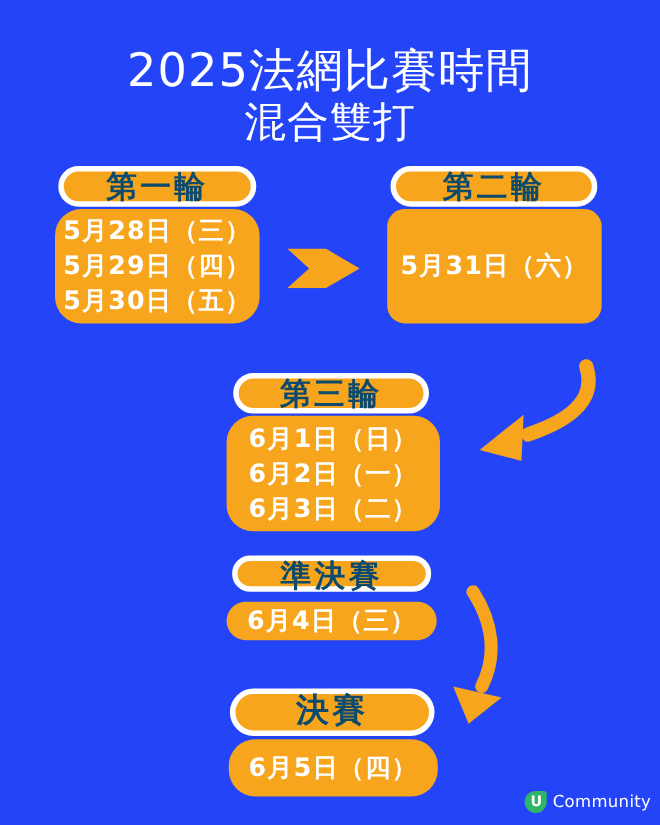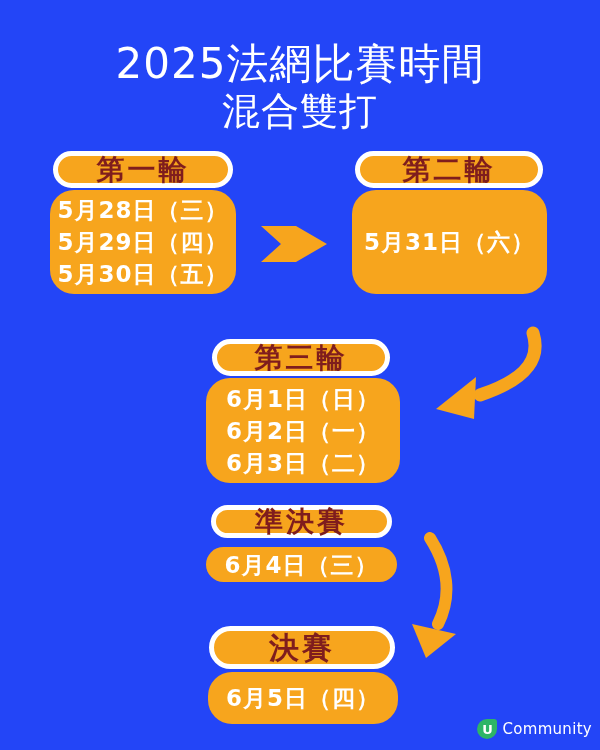--- a/index.html
+++ b/index.html
@@ -22,26 +22,25 @@
   }
   .title-1 { top: 36px; font-size: 42px; }
   .title-2 { top: 86px; font-size: 38px; }
 
   .pill {
     position: absolute;
     box-sizing: border-box;
     background: var(--accent, #F7A51D);
     border: 5px solid #FFFFFF;
     border-radius: 999px;
-    color: #7f1d1d;
+    color: #0c4a6e;
     font-weight: bold;
     font-size: 28px;
     letter-spacing: 3px;
     display: flex;
-    align-items: center;
     justify-content: center;
     line-height: 1;
   }
   .datebox {
     position: absolute;
     box-sizing: border-box;
     background: var(--accent, #F7A51D);
     border-radius: 24px;
     color: #FFFFFF;
     font-weight: bold;
@@ -103,21 +102,21 @@
     <div class="dateline">5月30日（五）</div>
   </div>
 
   <svg class="arrow-svg" style="left:261px; top:226px;" width="66" height="36" viewBox="0 0 66 36">
     <polygon points="0,0 35,0 66,18 35,36 0,36 20,18" fill="#F7A51D"></polygon>
   </svg>
 
   <div class="pill" style="left:355px; top:151px; width:188px; height:37px;">
     <span>第二輪</span>
   </div>
-  <div class="datebox" style="left:352px; top:190px; width:195px; height:104px;">
+  <div class="datebox" style="left:352px; top:190px; width:195px; height:104px;border-radius:16px;">
     <div class="dateline">5月31日（六）</div>
   </div>
 
   <svg class="arrow-svg" style="left:430px; top:325px;" width="115" height="100" viewBox="0 0 115 100">
     <path d="M 103,8 C 113,40 86,58 50,70" fill="none" stroke="#F7A51D" stroke-width="13" stroke-linecap="round"></path>
     <polygon points="6,84 46,52 44,94" fill="#F7A51D"></polygon>
   </svg>
 
   <div class="pill" style="left:212px; top:339px; width:178px; height:37px;">
     <span>第三輪</span>

